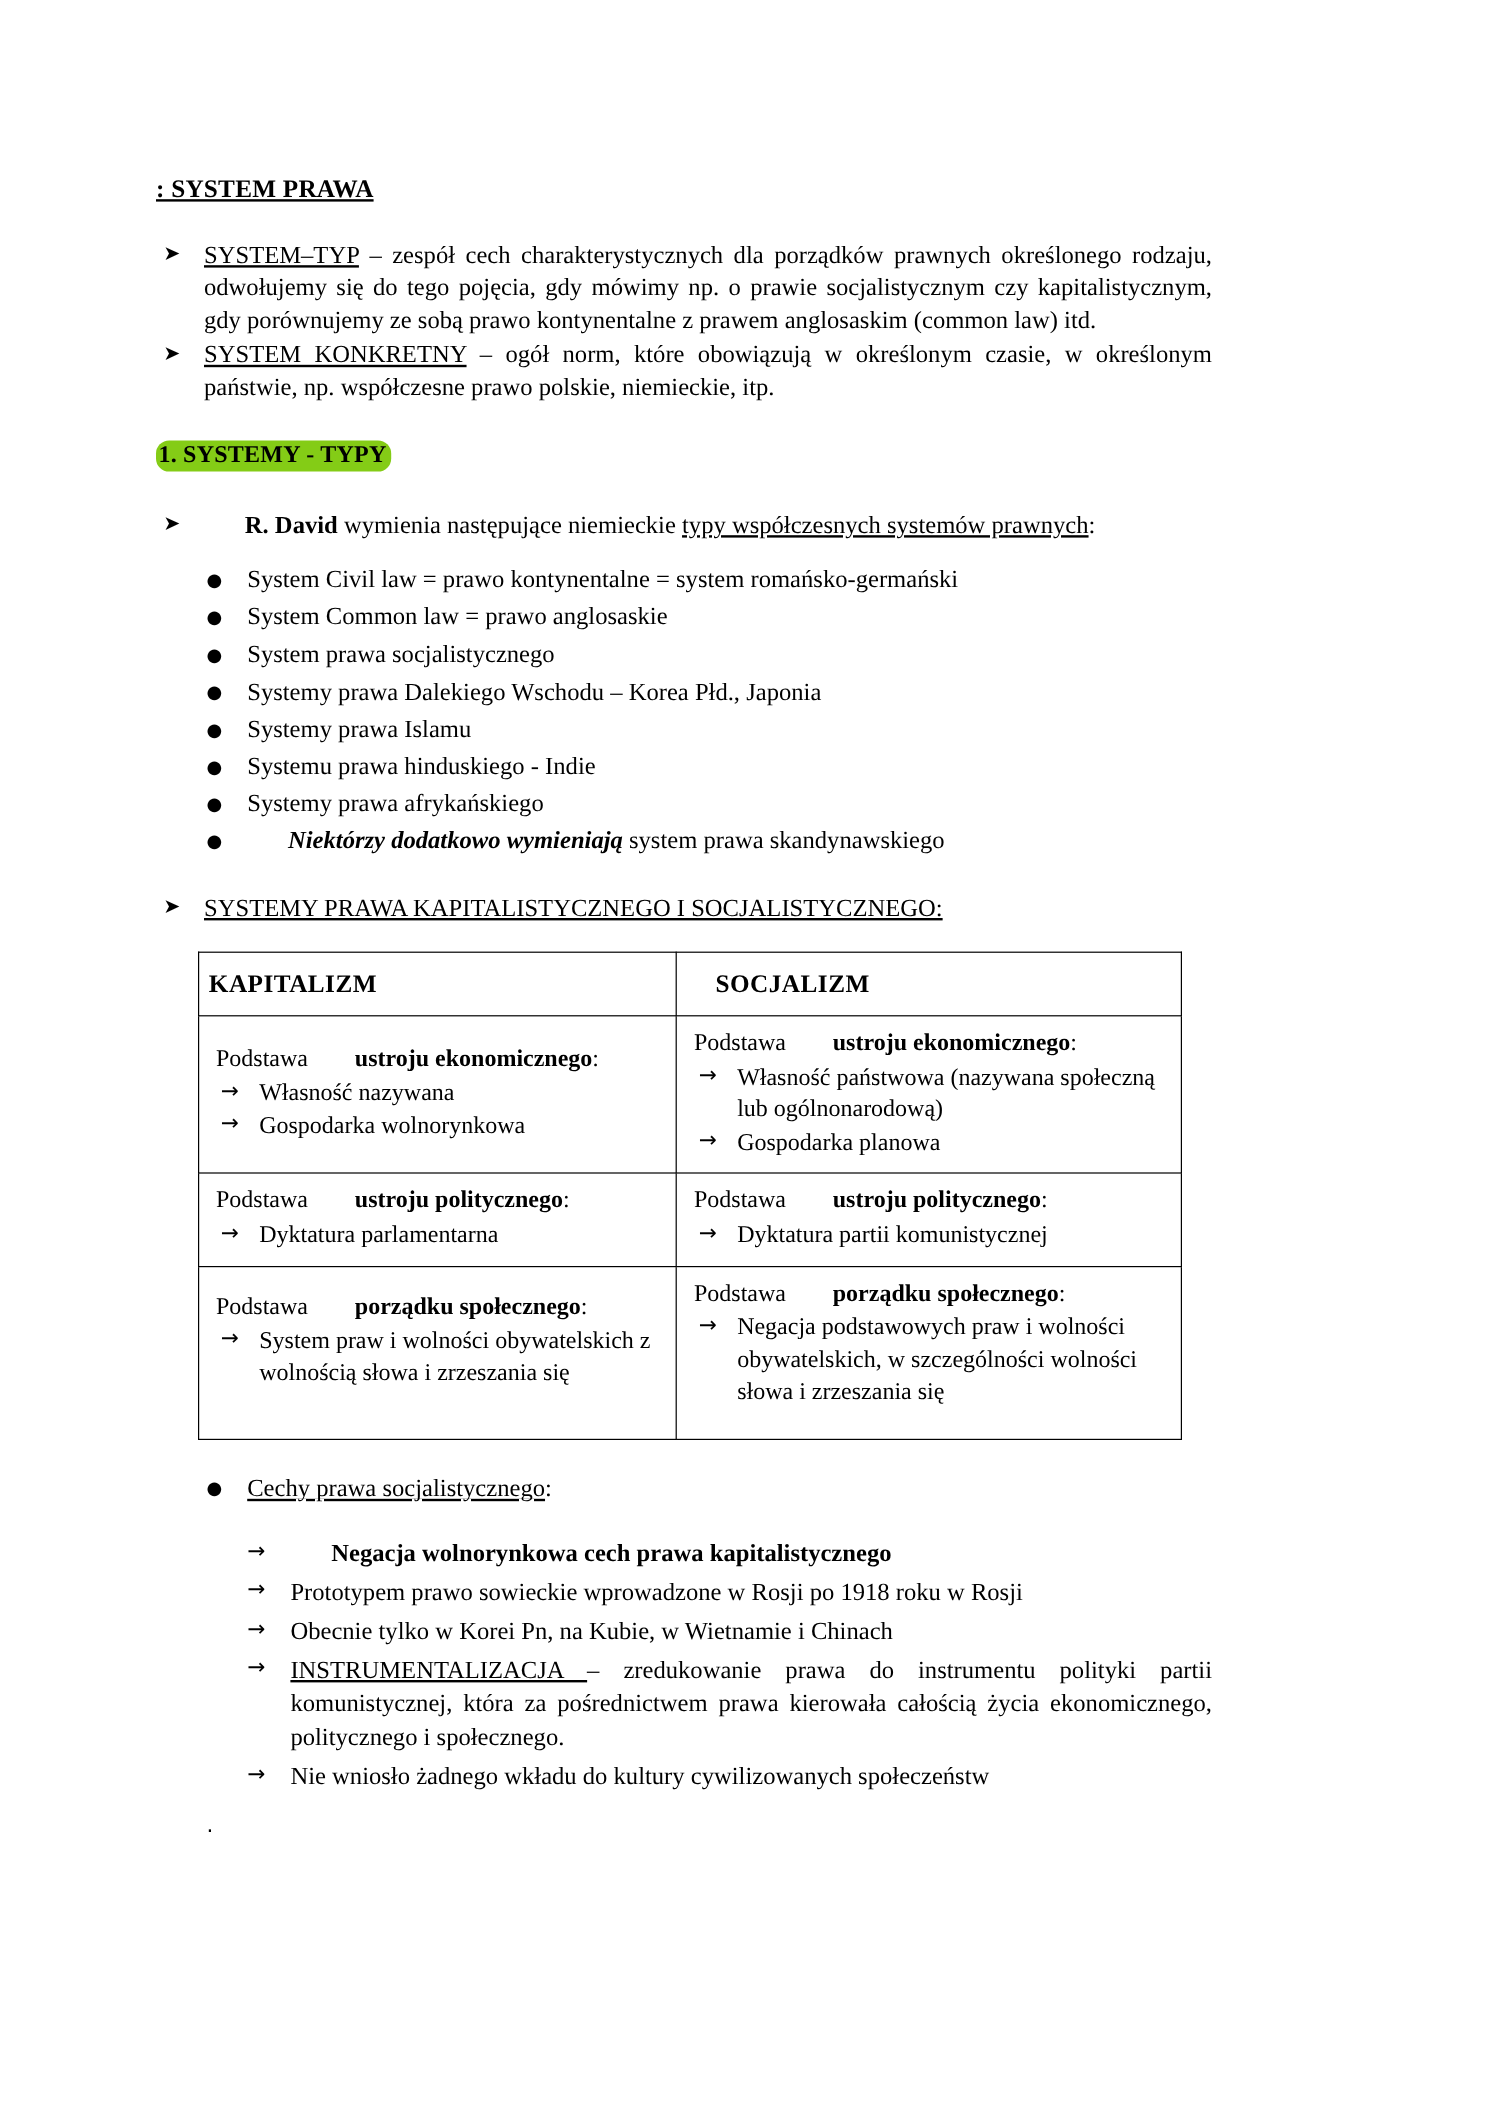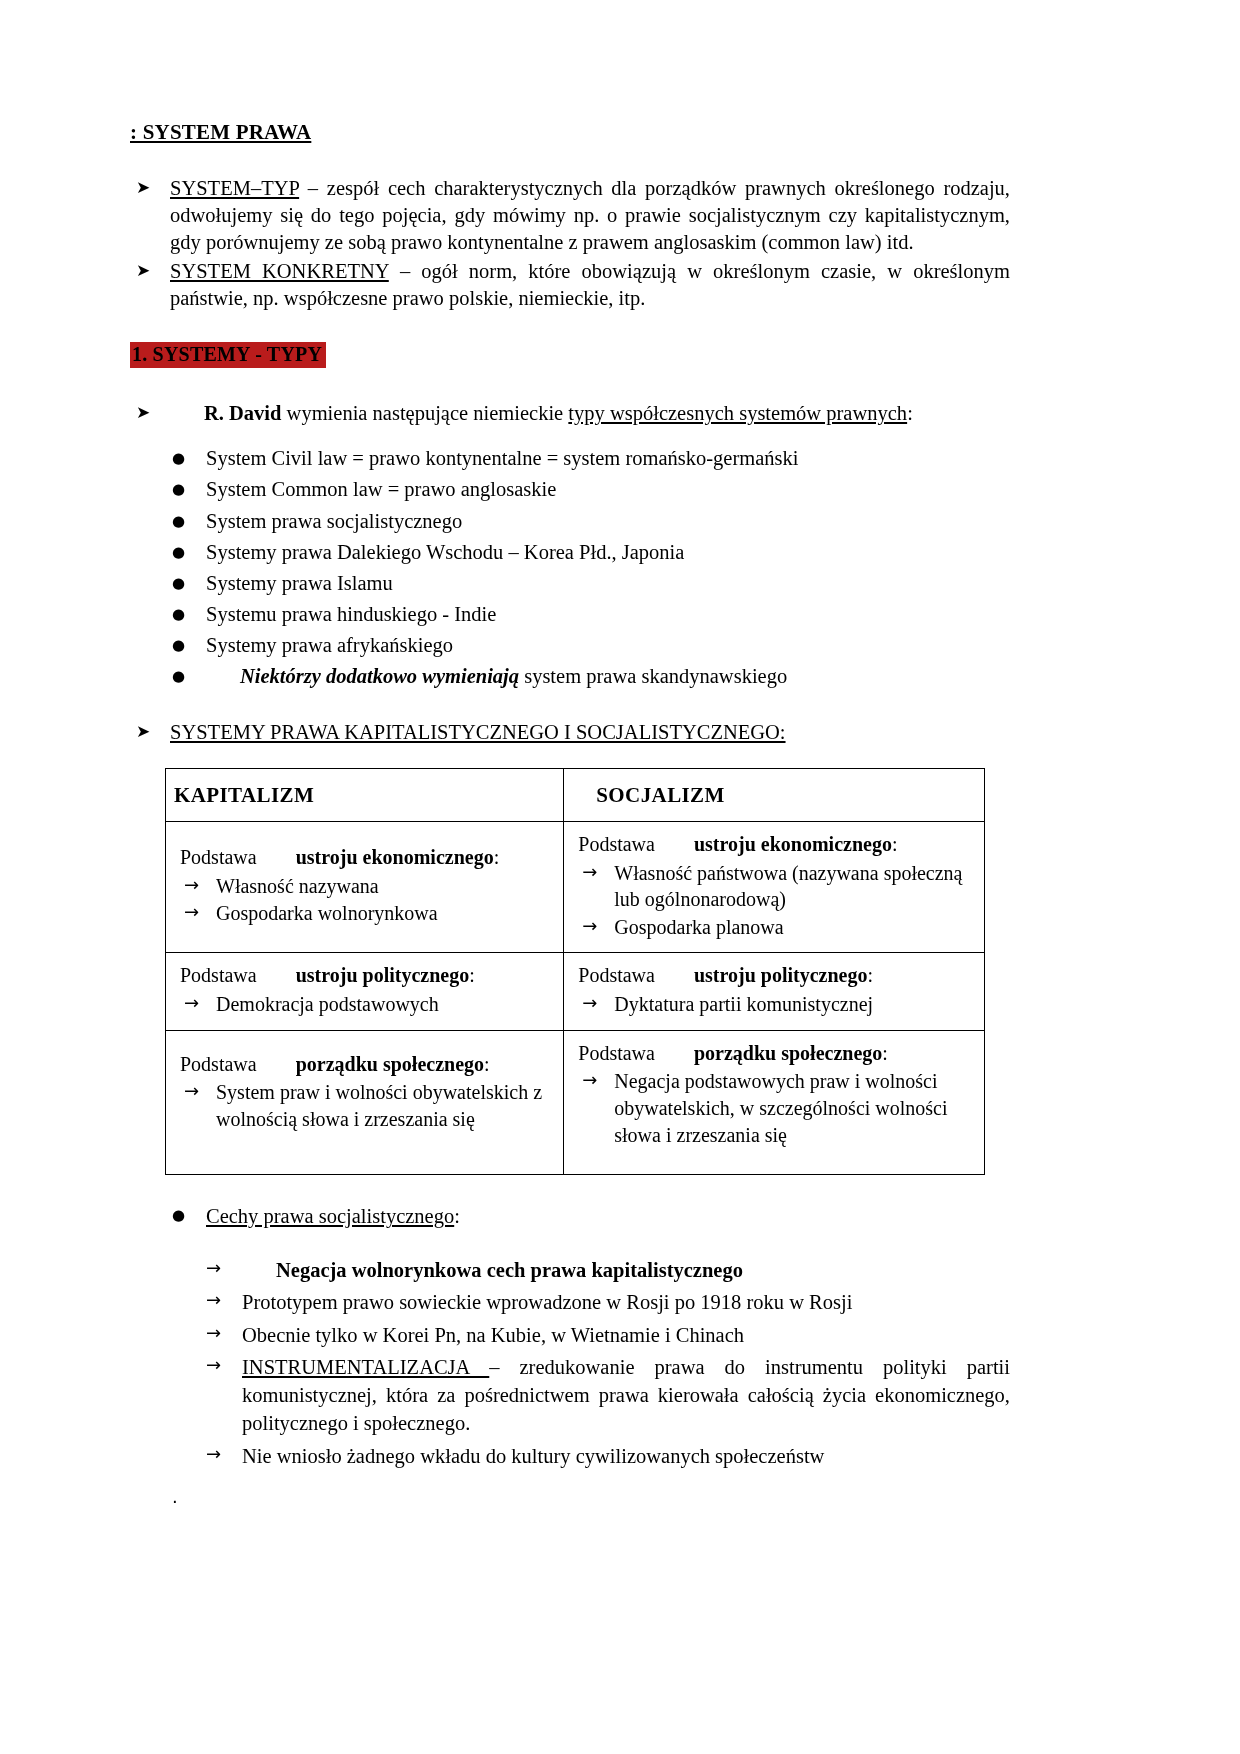--- a/index.html
+++ b/index.html
@@ -19,41 +19,42 @@
     position: absolute;
     left: 0; top: 0;
     width: 1240px;
     height: 1754px;
     padding: 0;
     box-sizing: border-box;
   }
   .content {
     position: absolute;
     left: 130px;
-    top: 120px;
+    top: 145px;
     width: 880px;
   }
 
   
   .doc-title {
     font-size: 21px;
     font-weight: bold;
     text-decoration: underline;
     letter-spacing: 0.2px;
     margin: 0 0 30px 0;
     display: inline-block;
   }
   .hl-heading {
     font-size: 20px;
     font-weight: bold;
-    background: #b91c1c;
+    background: #84cc16;
     display: inline-block;
     padding: 1px 4px 2px 2px;
     margin: 0;
     letter-spacing: 0.2px;
+    border-radius: 11px;
   }
 
   
   .arrowitem {
     position: relative;
     padding-left: 40px;
     font-size: 20.5px;
     line-height: 1.32;
     text-align: justify;
     margin-bottom: 2px;
@@ -252,21 +253,21 @@
               <li><span class="ar">→</span><span>Własność państwowa (nazywana społeczną lub ogólnonarodową)</span></li>
               <li><span class="ar">→</span><span>Gospodarka planowa</span></li>
             </ul>
           </td>
         </tr>
 
         <tr>
           <td>
             <p class="cell-head"><span>Podstawa </span><span class="b">ustroju politycznego</span><span>:</span></p>
             <ul class="sub">
-              <li><span class="ar">→</span><span>Demokracja podstawowych</span></li>
+              <li><span class="ar">→</span><span>Dyktatura parlamentarna</span></li>
             </ul>
           </td>
           <td>
             <p class="cell-head"><span>Podstawa </span><span class="b">ustroju politycznego</span><span>:</span></p>
             <ul class="sub">
               <li><span class="ar">→</span><span>Dyktatura partii komunistycznej</span></li>
             </ul>
           </td>
         </tr>
 

